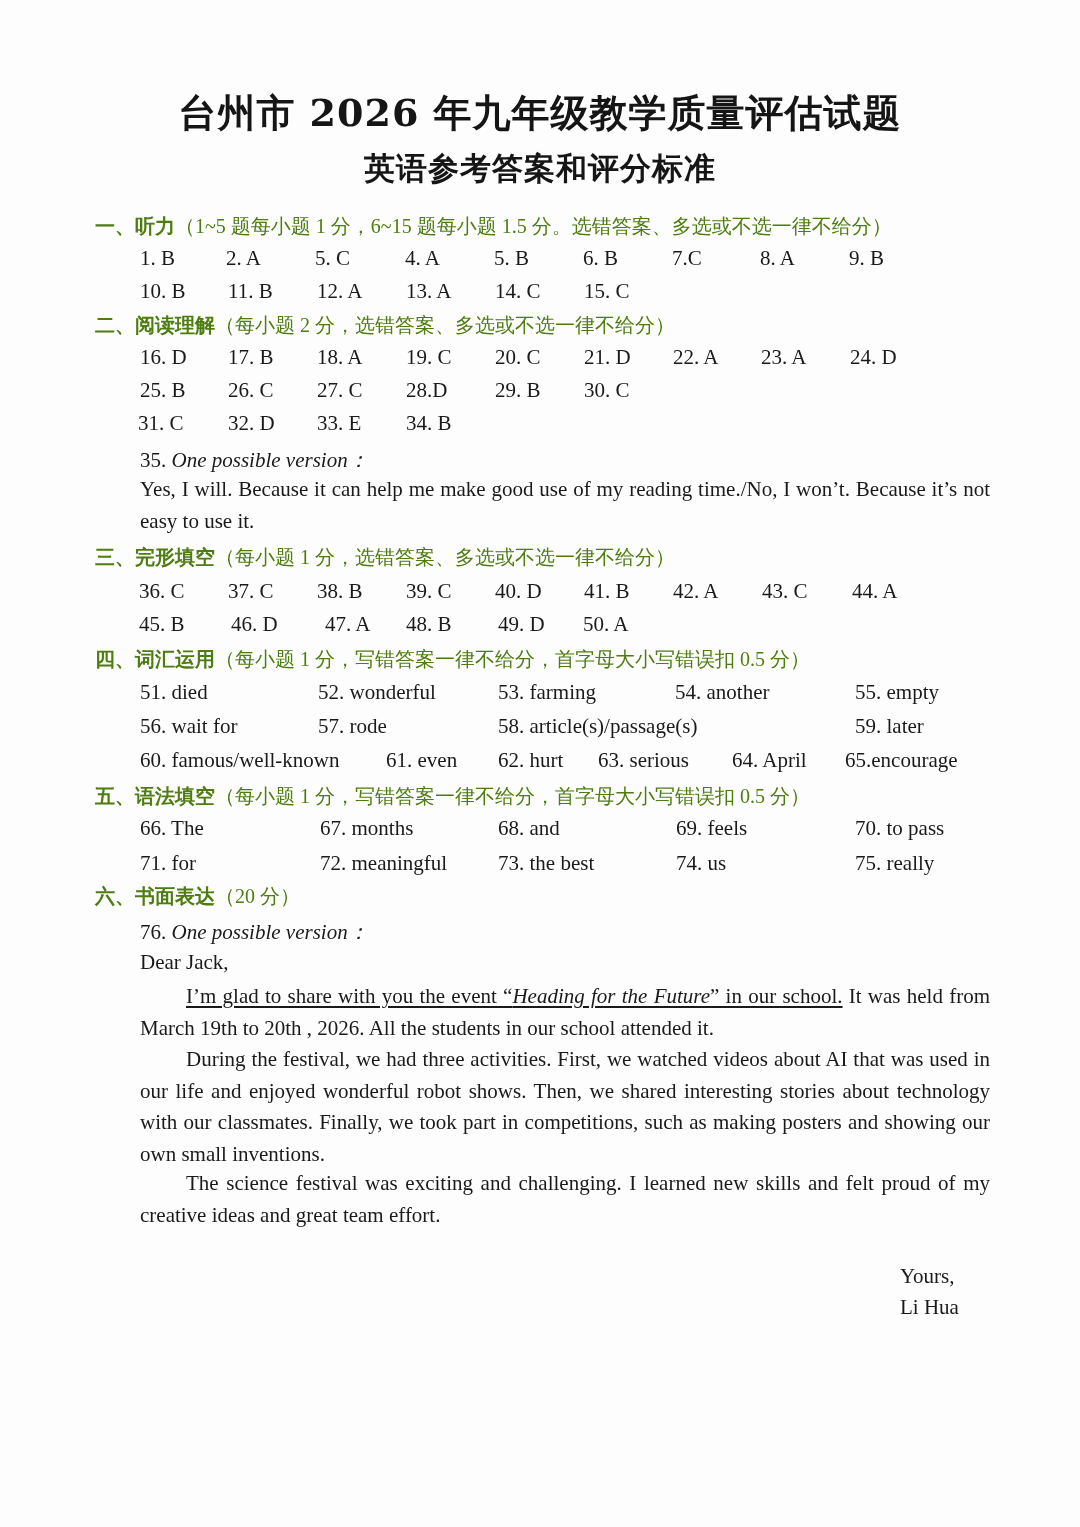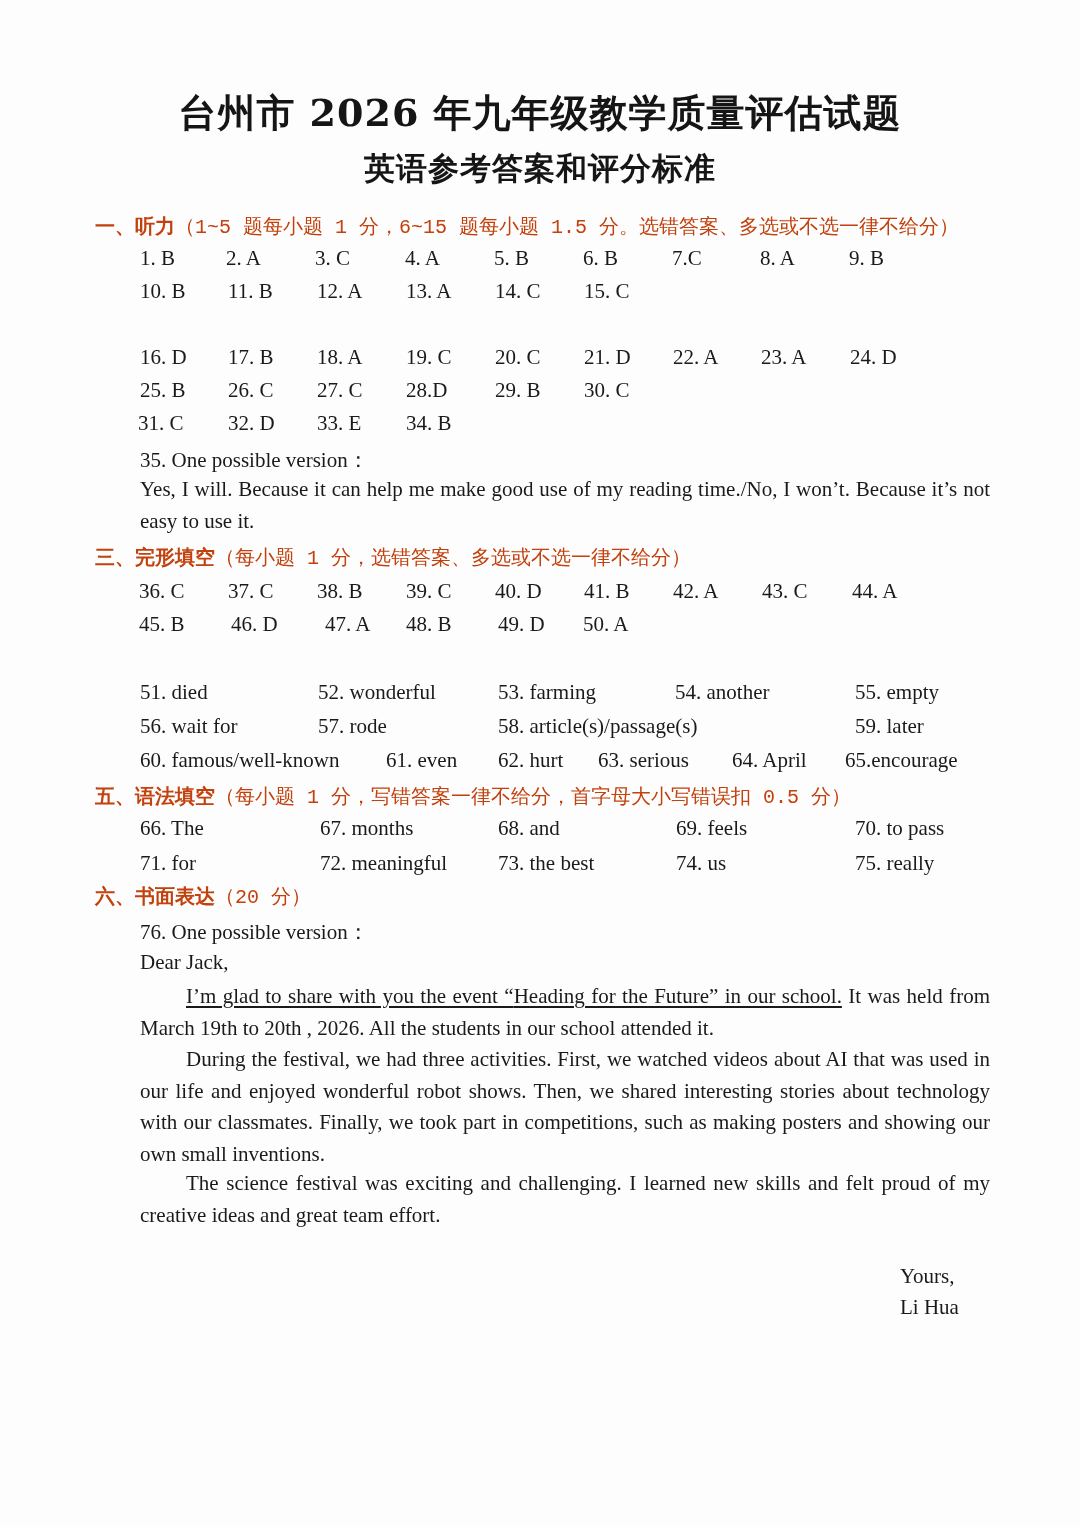--- a/index.html
+++ b/index.html
@@ -9,69 +9,72 @@
   }
   .page { position: absolute; left: 0; top: 0; width: 1080px; height: 1527px; background: #fdfdfd; }
   .title {
     position: absolute; left: 0; width: 1080px; text-align: center;
     font-family: "DejaVu Serif", serif; font-weight: bold; color: #151515;
   }
   .t1 { top: 88px; font-size: 38px; letter-spacing: 1px; }
   .t2 { top: 148px; font-size: 31px; letter-spacing: 1px; }
   .sec {
     position: absolute; left: 95px; font-size: 20px; white-space: nowrap;
-    font-family: Liberation Mono, monospace; color: #c2410c;
+    font-family: Liberation Serif, serif; color: #4d7c0f;
   }
   .sec .num, .sec .name { font-weight: bold; }
   .sec .note { font-weight: normal; }
   .row { position: absolute; left: 0; width: 1080px; height: 30px; }
   .ans { position: absolute; font-size: 21px; white-space: nowrap; color: #1a1a1a; }
   .para {
     position: absolute; left: 140px; width: 850px; font-size: 21px; line-height: 31.5px;
     text-align: justify; color: #1a1a1a;
   }
   .line { position: absolute; font-size: 21px; white-space: nowrap; }
-  .it { }
+  .it { font-style: italic; }
   .u { text-decoration: underline; text-underline-offset: 3px; margin-top: 8px; }
   .footer {
     position: absolute; top: 1438px; left: 0; width: 1080px; text-align: center;
     font-family: "DejaVu Sans", sans-serif; font-size: 17px; color: #222;
   }
 </style>
 </head>
 <body>
 
 <div class="page">
 
   <div class="title t1">台州市 2026 年九年级教学质量评估试题</div>
   <div class="title t2">英语参考答案和评分标准</div>
 
   <div class="sec" style="top:213px">
     <span class="num">一、</span><span class="name">听力</span><span class="note">（1~5 题每小题 1 分，6~15 题每小题 1.5 分。选错答案、多选或不选一律不给分）</span>
   </div>
   <div class="row" style="top:246px">
     <span class="ans" style="left:140px">1. B</span>
     <span class="ans" style="left:226px">2. A</span>
-    <span class="ans" style="left:315px">3. C</span>
+    <span class="ans" style="left:315px">5. C</span>
     <span class="ans" style="left:405px">4. A</span>
     <span class="ans" style="left:494px">5. B</span>
     <span class="ans" style="left:583px">6. B</span>
     <span class="ans" style="left:672px">7.C</span>
     <span class="ans" style="left:760px">8. A</span>
     <span class="ans" style="left:849px">9. B</span>
   </div>
   <div class="row" style="top:279px">
     <span class="ans" style="left:140px">10. B</span>
     <span class="ans" style="left:228px">11. B</span>
     <span class="ans" style="left:317px">12. A</span>
     <span class="ans" style="left:406px">13. A</span>
     <span class="ans" style="left:495px">14. C</span>
     <span class="ans" style="left:584px">15. C</span>
   </div>
 
+  <div class="sec" style="top:312px">
+    <span class="num">二、</span><span class="name">阅读理解</span><span class="note">（每小题 2 分，选错答案、多选或不选一律不给分）</span>
+  </div>
   <div class="row" style="top:345px">
     <span class="ans" style="left:140px">16. D</span>
     <span class="ans" style="left:228px">17. B</span>
     <span class="ans" style="left:317px">18. A</span>
     <span class="ans" style="left:406px">19. C</span>
     <span class="ans" style="left:495px">20. C</span>
     <span class="ans" style="left:584px">21. D</span>
     <span class="ans" style="left:673px">22. A</span>
     <span class="ans" style="left:761px">23. A</span>
     <span class="ans" style="left:850px">24. D</span>
@@ -111,20 +114,23 @@
   </div>
   <div class="row" style="top:612px">
     <span class="ans" style="left:139px">45. B</span>
     <span class="ans" style="left:231px">46. D</span>
     <span class="ans" style="left:325px">47. A</span>
     <span class="ans" style="left:406px">48. B</span>
     <span class="ans" style="left:498px">49. D</span>
     <span class="ans" style="left:583px">50. A</span>
   </div>
 
+  <div class="sec" style="top:646px">
+    <span class="num">四、</span><span class="name">词汇运用</span><span class="note">（每小题 1 分，写错答案一律不给分，首字母大小写错误扣 0.5 分）</span>
+  </div>
   <div class="row" style="top:680px">
     <span class="ans" style="left:140px">51. died</span>
     <span class="ans" style="left:318px">52. wonderful</span>
     <span class="ans" style="left:498px">53. farming</span>
     <span class="ans" style="left:675px">54. another</span>
     <span class="ans" style="left:855px">55. empty</span>
   </div>
   <div class="row" style="top:714px">
     <span class="ans" style="left:140px">56. wait for</span>
     <span class="ans" style="left:318px">57. rode</span>

